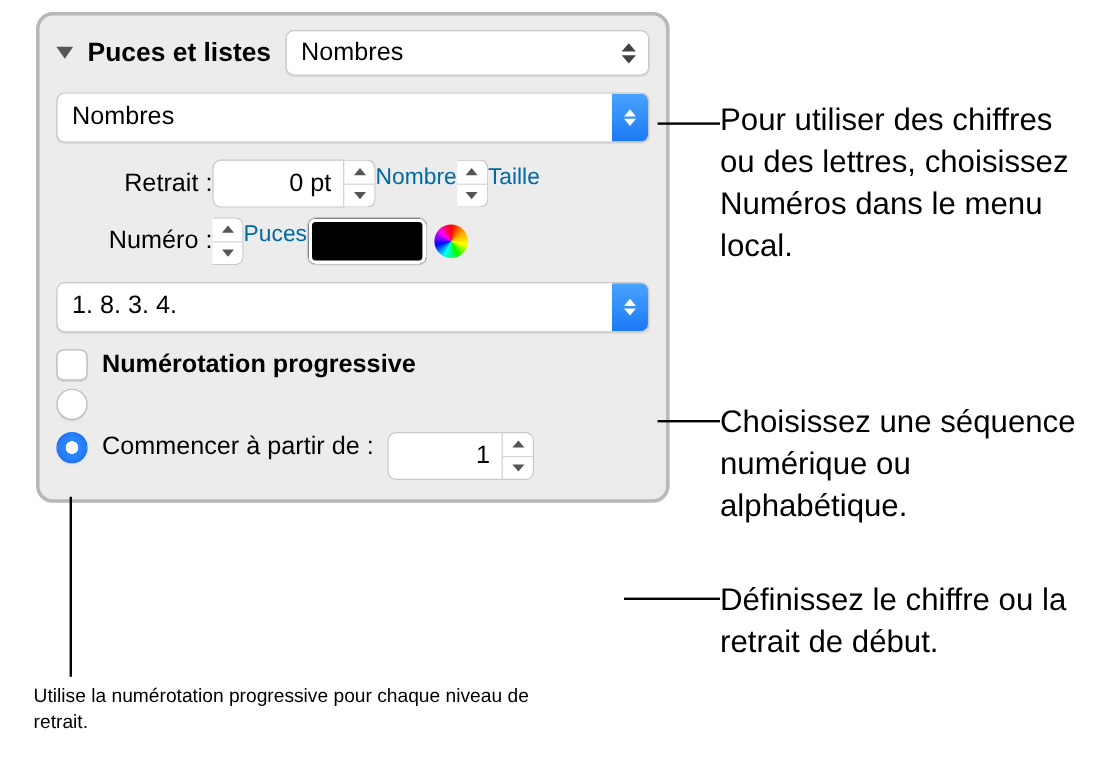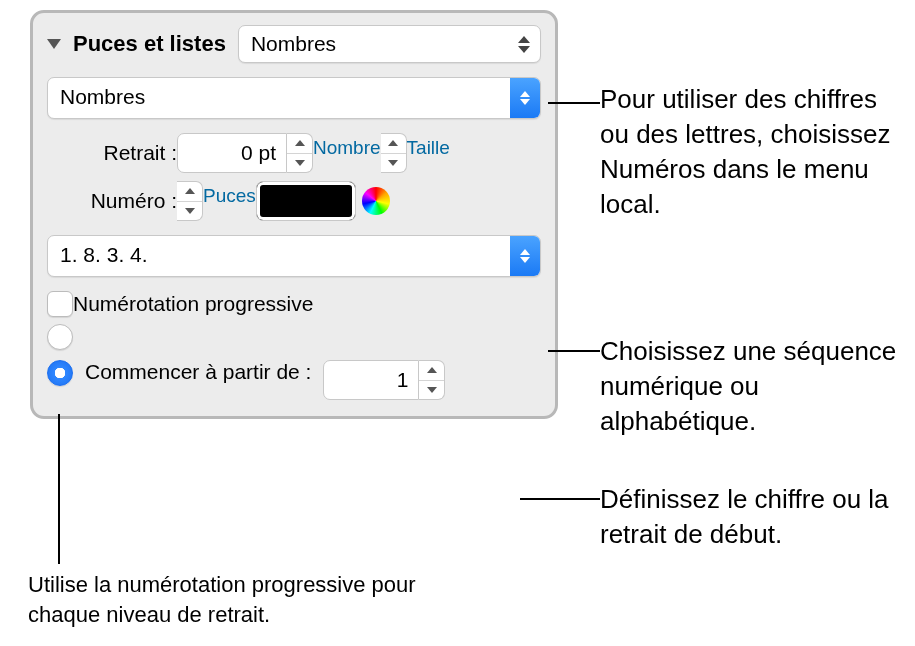--- a/index.html
+++ b/index.html
@@ -110,21 +110,21 @@
     box-shadow: inset 0 0 0 3px #fff;
   }
   .color-wheel {
     width: 28px; height: 28px; border-radius:50%;
     background: conic-gradient(red,orange,yellow,lime,cyan,blue,magenta,red);
     margin-top:6px; margin-left:6px;
   }
   .color-group { display:flex; align-items:flex-start; }
 
   .checkbox-row, .radio-row {
-    display:flex; align-items:center; margin-top:7px;
+    display:flex; align-items:center; gap:12px; margin-top:7px;font-weight:bold;
   }
   .checkbox {
     width:26px;height:26px;background:#fff;border:1px solid #bcbcbc;border-radius:6px;
     box-shadow: 0 1px 1px rgba(0,0,0,0.1);
   }
   .radio {
     width:26px;height:26px;border-radius:50%;background:#fff;border:1px solid #bcbcbc;
     display:flex;align-items:center;justify-content:center;
     box-shadow: 0 1px 1px rgba(0,0,0,0.1);
   }
@@ -140,21 +140,21 @@
     font-size:26px;
     line-height:1.35;
     color:#000;
     width: 310px;
   }
   .line {
     position:absolute;
     background:#000;
     height:2px;
   }
-  .bottom-callout { position:absolute; font-size:22px; line-height:1.35; }
+  .bottom-callout { position:absolute; font-size:16px; line-height:1.35; }
 </style>
 </head>
 <body>
 
 <div class="panel">
 
   <div class="header-row">
     <div class="disclosure"></div>
     <div class="header-label">Puces et listes</div>
     <div class="popup popup-header">

